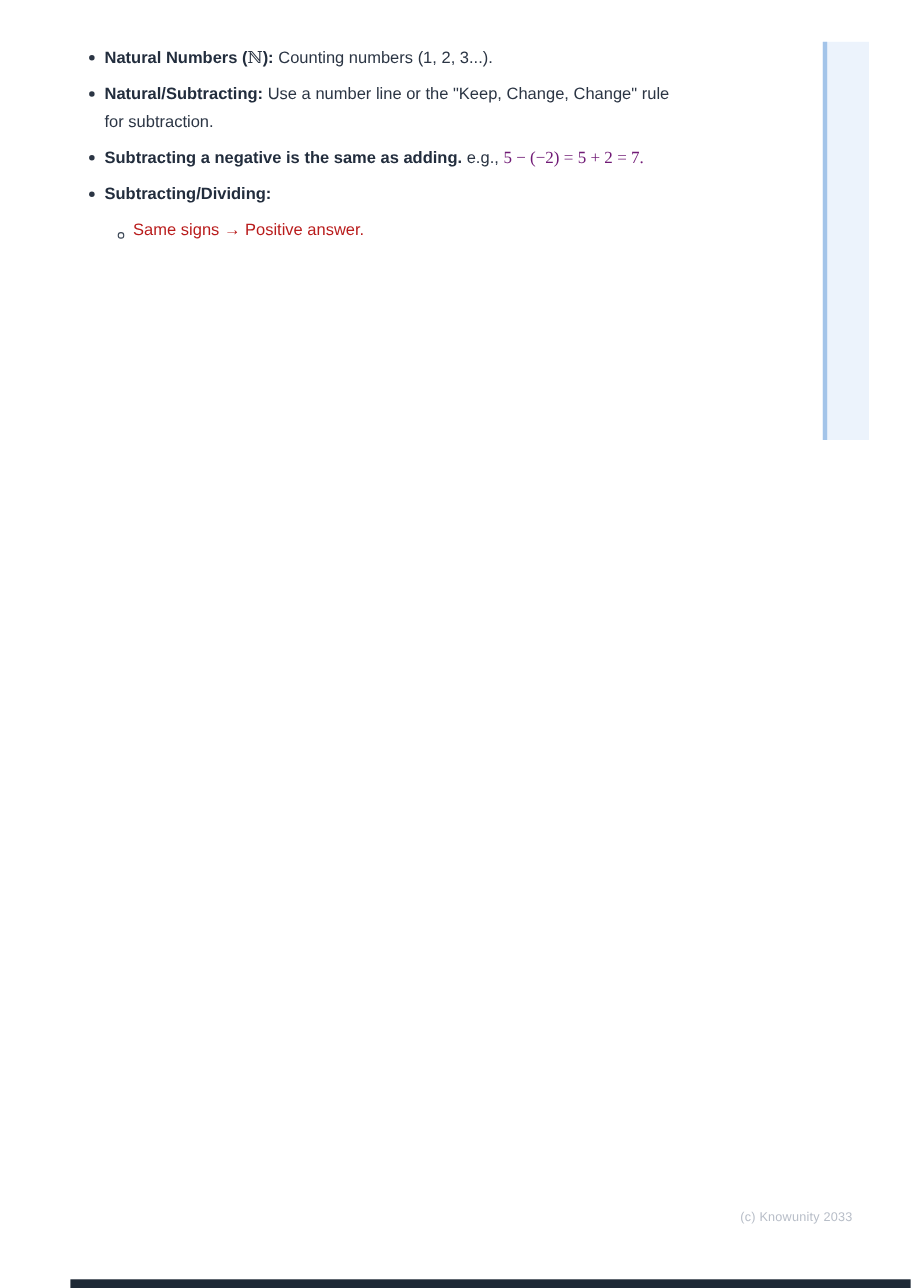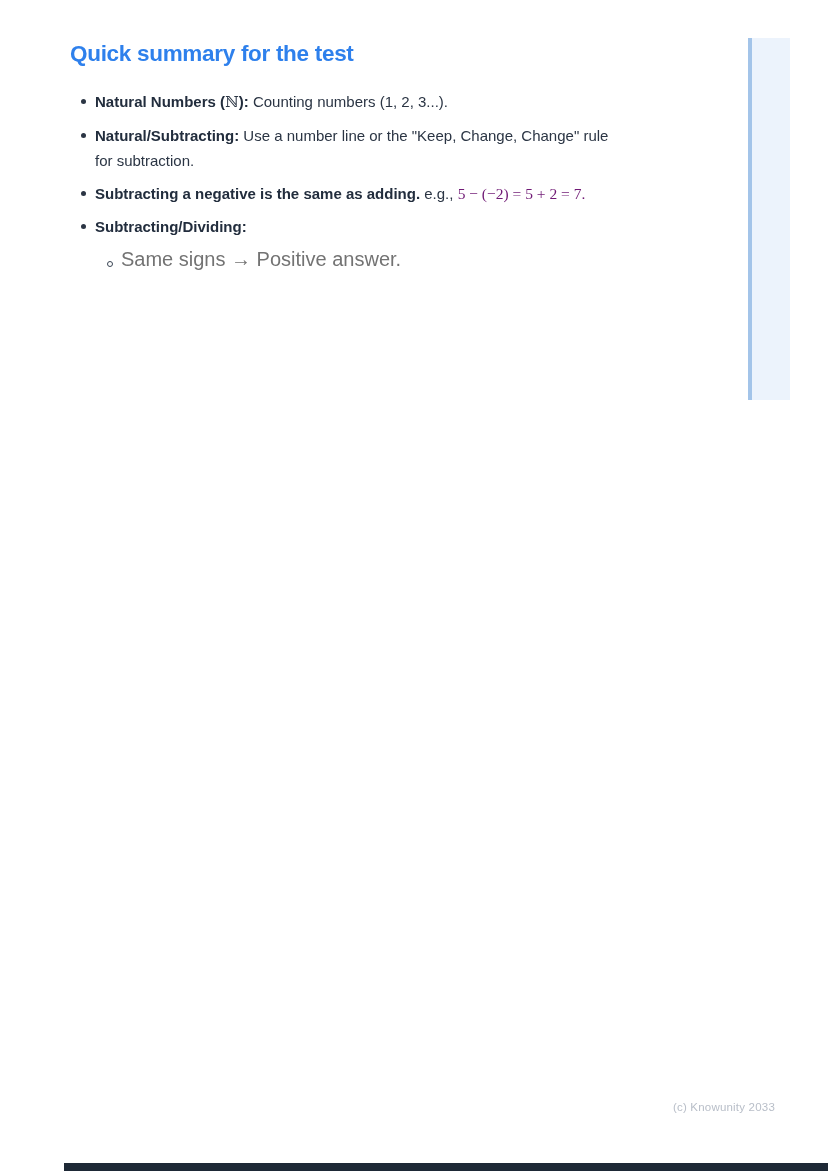--- a/index.html
+++ b/index.html
@@ -48,23 +48,23 @@
   }
   .math {
     font-family: "Liberation Serif", "DejaVu Serif", serif;
     font-size: 15.5px;
     color: #701a75;
   }
   ul.sublist { list-style: none; margin-top: 8px; }
   li.subitem {
     display: flex;
     align-items: center;
-    font-size: 20px;
+    font-size: 15px;
     line-height: 25px;
-    color: #737373;
+    color: #b91c1c;
     margin-bottom: 8px;
   }
   .ring {
     flex: 0 0 auto;
     width: 6px; height: 6px;
     border: 1.5px solid #3a4554;
     border-radius: 50%;
     background: transparent;
     margin: 9px 8px 0 12px;
   }
@@ -87,21 +87,20 @@
     position: absolute;
     left: 64px; right: 0; bottom: 0;
     height: 8px;
     background: #1e2936;
   }
 </style>
 </head>
 <body>
 
 <div class="page">
-  <h1 class="title">Quick summary for the test</h1>
 
   <ul class="summary">
 
     <li class="item">
       <span class="dot"></span>
       <div class="txt"><span class="lead">Natural Numbers (</span><span class="bb">ℕ</span><span class="lead">):</span> <span>Counting numbers (1, 2, 3...).</span></div>
     </li>
 
 
     <li class="item">

